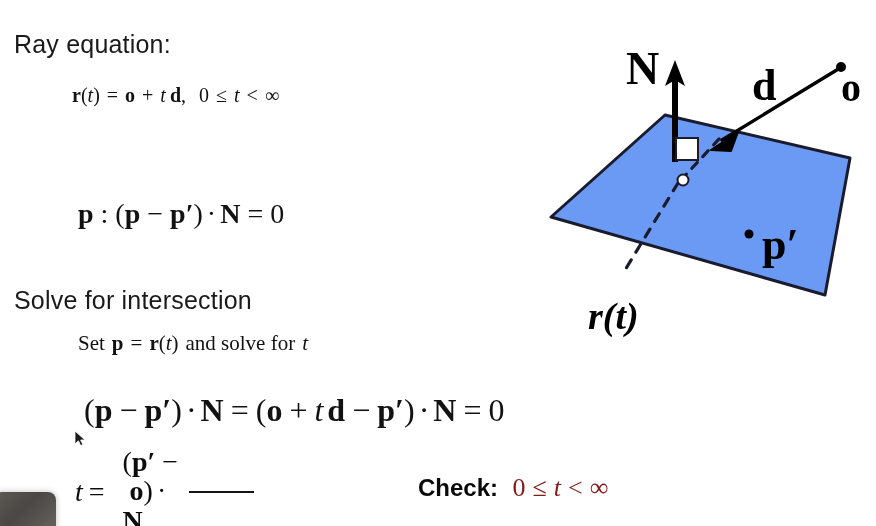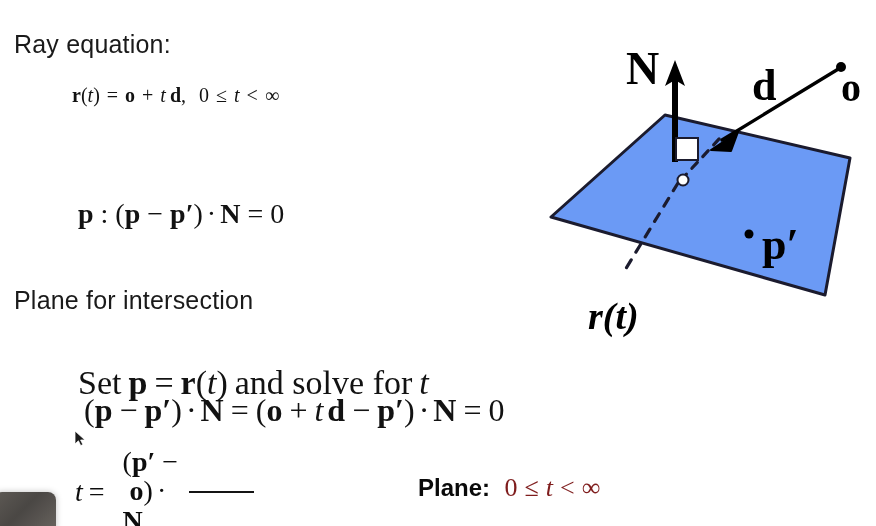--- a/index.html
+++ b/index.html
@@ -44,21 +44,21 @@
   .op { font-style: normal; }
   .prime { font-style: normal; font-weight: bold; }
 
   
   .sp  { display: inline-block; width: 7px; }
   .sps { display: inline-block; width: 4px; }
   .spw { display: inline-block; width: 13px; }
 
   #eq-ray      { left: 72px;  top: 84px;  font-size: 20px; }
   #eq-plane    { left: 78px;  top: 198px; font-size: 28px; }
-  #eq-set      { left: 78px;  top: 364px; font-size: 34px; }
+  #eq-set      { left: 78px;  top: 331px; font-size: 21px; }
   #eq-dot      { left: 84px;  top: 392px; font-size: 32px; }
 
   
   #eq-frac {
     position: absolute;
     left: 75px;
     top: 447px;
     font-family: "Liberation Serif", "DejaVu Serif", serif;
     font-size: 28px;
     display: flex;
@@ -159,21 +159,21 @@
 
   <div class="math" id="eq-ray">
     <span class="mb">r</span><span class="op">(</span><span class="mi">t</span><span class="op">)</span><span class="sp"></span><span class="op">=</span><span class="sp"></span><span class="mb">o</span><span class="sp"></span><span class="op">+</span><span class="sp"></span><span class="mi">t</span><span class="sps"></span><span class="mb">d</span><span class="op">,</span><span class="spw"></span><span class="mn">0</span><span class="sp"></span><span class="op">≤</span><span class="sp"></span><span class="mi">t</span><span class="sp"></span><span class="op">&lt;</span><span class="sp"></span><span class="op">∞</span>
   </div>
 
 
   <div class="math" id="eq-plane">
     <span class="mb">p</span><span class="sp"></span><span class="op">:</span><span class="sp"></span><span class="op">(</span><span class="mb">p</span><span class="sp"></span><span class="op">−</span><span class="sp"></span><span class="mb">p</span><span class="prime">′</span><span class="op">)</span><span class="sps"></span><span class="op">·</span><span class="sps"></span><span class="mb">N</span><span class="sp"></span><span class="op">=</span><span class="sp"></span><span class="mn">0</span>
   </div>
 
-  <div class="heading" id="h-solve">Plane for intersection</div>
+  <div class="heading" id="h-solve">Solve for intersection</div>
 
   <div class="math" id="eq-set">
     <span class="mn">Set</span><span class="sp"></span><span class="mb">p</span><span class="sp"></span><span class="op">=</span><span class="sp"></span><span class="mb">r</span><span class="op">(</span><span class="mi">t</span><span class="op">)</span><span class="sp"></span><span class="mn">and solve for</span><span class="sp"></span><span class="mi">t</span>
   </div>
 
   <div class="math" id="eq-dot">
     <span class="op">(</span><span class="mb">p</span><span class="sp"></span><span class="op">−</span><span class="sp"></span><span class="mb">p</span><span class="prime">′</span><span class="op">)</span><span class="sps"></span><span class="op">·</span><span class="sps"></span><span class="mb">N</span><span class="sp"></span><span class="op">=</span><span class="sp"></span><span class="op">(</span><span class="mb">o</span><span class="sp"></span><span class="op">+</span><span class="sp"></span><span class="mi">t</span><span class="sps"></span><span class="mb">d</span><span class="sp"></span><span class="op">−</span><span class="sp"></span><span class="mb">p</span><span class="prime">′</span><span class="op">)</span><span class="sps"></span><span class="op">·</span><span class="sps"></span><span class="mb">N</span><span class="sp"></span><span class="op">=</span><span class="sp"></span><span class="mn">0</span>
   </div>
 
   <div id="eq-frac">
@@ -181,21 +181,21 @@
     <span class="eqs">=</span>
     <span class="frac">
       <span class="num">
         <span class="op">(</span><span class="mb">p</span><span class="prime">′</span><span class="sp"></span><span class="op">−</span><span class="sp"></span><span class="mb">o</span><span class="op">)</span><span class="sps"></span><span class="op">·</span><span class="sps"></span><span class="mb">N</span>
       </span>
       <span class="bar"></span>
     </span>
   </div>
 
   <div id="check-line">
-    <span id="check-label">Plane:</span><span id="check-expr">
+    <span id="check-label">Check:</span><span id="check-expr">
       <span class="mn">0</span><span class="sp"></span><span class="op">≤</span><span class="sp"></span><span class="mi" style="font-style:italic">t</span><span class="sp"></span><span class="op">&lt;</span><span class="sp"></span><span class="op">∞</span>
     </span>
   </div>
 
   <div id="diagram">
 
     <svg width="346" height="310" viewBox="0 0 346 310">
 
       <polygon points="135,95 320,138 295,275 21,197" fill="#6b9af5" stroke="#1b1b2e" stroke-width="3" stroke-linejoin="round"></polygon>
 

